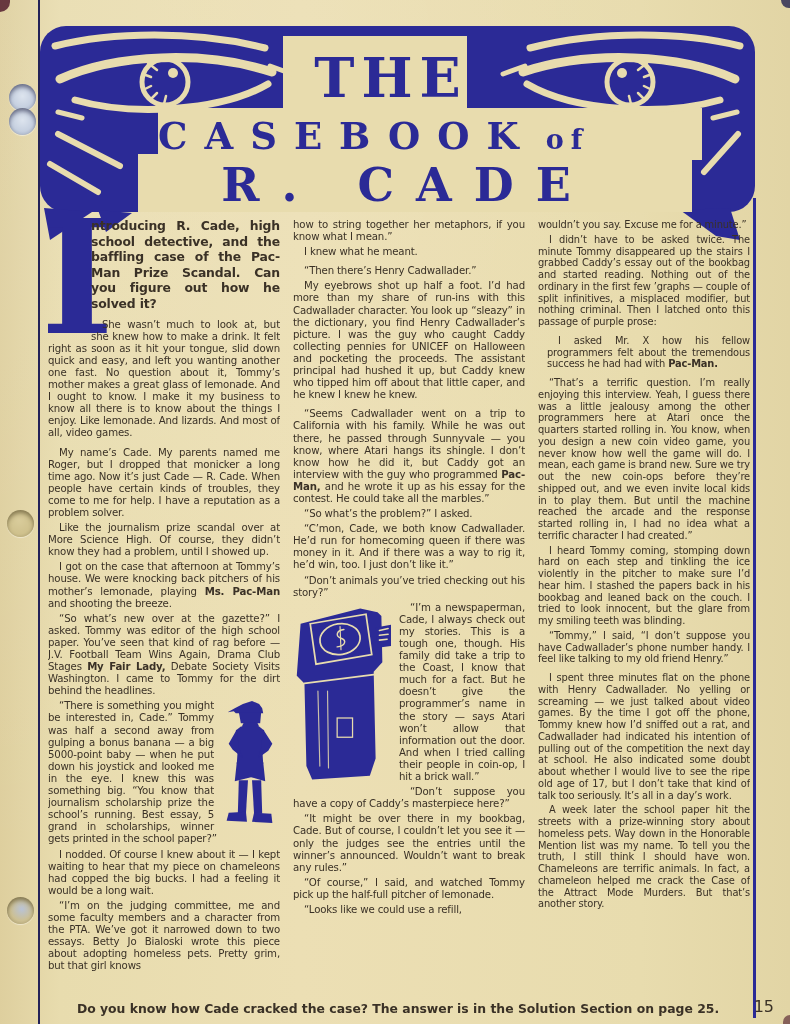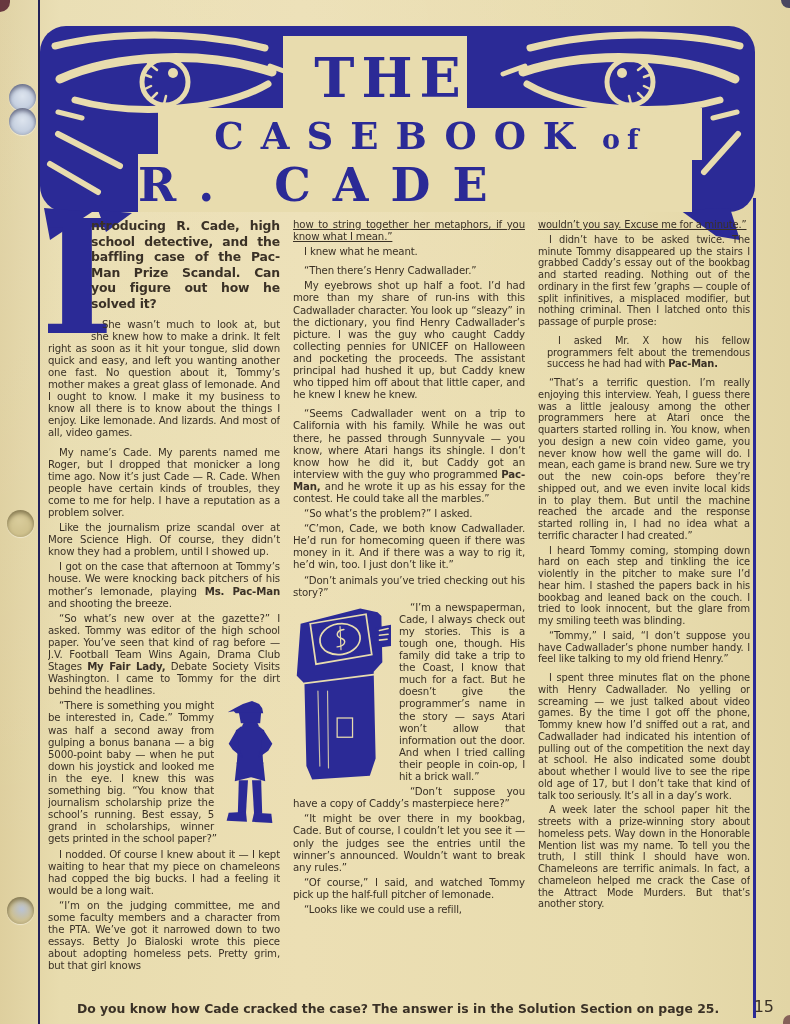--- a/index.html
+++ b/index.html
@@ -28,31 +28,31 @@
   .hole.tan{background:radial-gradient(circle at 45% 40%, #d9cc9b 0%, #cfc18d 60%, #b0a172 100%);
     box-shadow:inset 0 3px 4px rgba(60,50,20,.5), 0 1px 1px rgba(255,255,255,.45);}
   .hole.tanblue{background:radial-gradient(circle at 55% 45%, #b9c3d6 0%, #cdc092 55%, #ab9d6f 100%);
     box-shadow:inset 0 3px 4px rgba(60,50,20,.5), 0 1px 1px rgba(255,255,255,.45);}
 
   
   .masthead{position:absolute;left:40px;top:26px;width:715px;height:216px;}
   .masthead svg{position:absolute;left:0;top:0;}
   .mast-title{position:absolute;color:#2b2a96;font-family:"DejaVu Serif", serif;font-weight:bold;white-space:nowrap;}
   .t1{top:20px;left:243px;width:216px;text-align:center;font-size:54px;letter-spacing:7px;}
-  .t2{top:88px;left:118px;width:544px;text-align:center;font-size:37px;letter-spacing:17px;}
+  .t2{top:88px;left:118px;width:544px;text-align:left;font-size:37px;letter-spacing:17px;}
   .t2 .of{font-size:27px;letter-spacing:7px;margin-left:10px;}
-  .t3{top:132px;left:98px;width:520px;text-align:left;font-size:46px;letter-spacing:22px;}
+  .t3{top:132px;left:98px;width:520px;text-align:center;font-size:46px;letter-spacing:22px;padding-left:9px;}
 
   
   .columns{position:absolute;left:48px;top:216px;width:702px;height:782px;display:flex;gap:13px;}
   .col{overflow:hidden;text-align:justify;font-size:10.2px;line-height:12.1px;letter-spacing:-0.15px;}
   .col1,.col2{width:232px;}
   .col3{width:212px;font-size:9.9px;line-height:11.75px;}
   .col p{margin:3px 0 0 0;text-indent:11px;}
-  .col p.cont{text-indent:0;text-decoration:underline;}
+  .col p.cont{text-indent:0;}
   .col p.gap{margin-top:7px;}
   .col p.quote-indent{margin-left:9px;}
   .col b{font-weight:bold;}
   p.lead{font-weight:bold;font-size:12.4px;line-height:15.6px;text-indent:0;margin-top:2px;}
   .dropcap{
     float:left;width:38px;height:118px;margin:2px 7px 2px -2px;
     color:#2b2a96;font-family:"DejaVu Serif", serif;font-weight:bold;
     font-size:158px;line-height:0.76;text-indent:-6px;overflow:visible;
   }
   .boy-float{float:right;width:60px;height:132px;margin:2px 0 2px 6px;}

